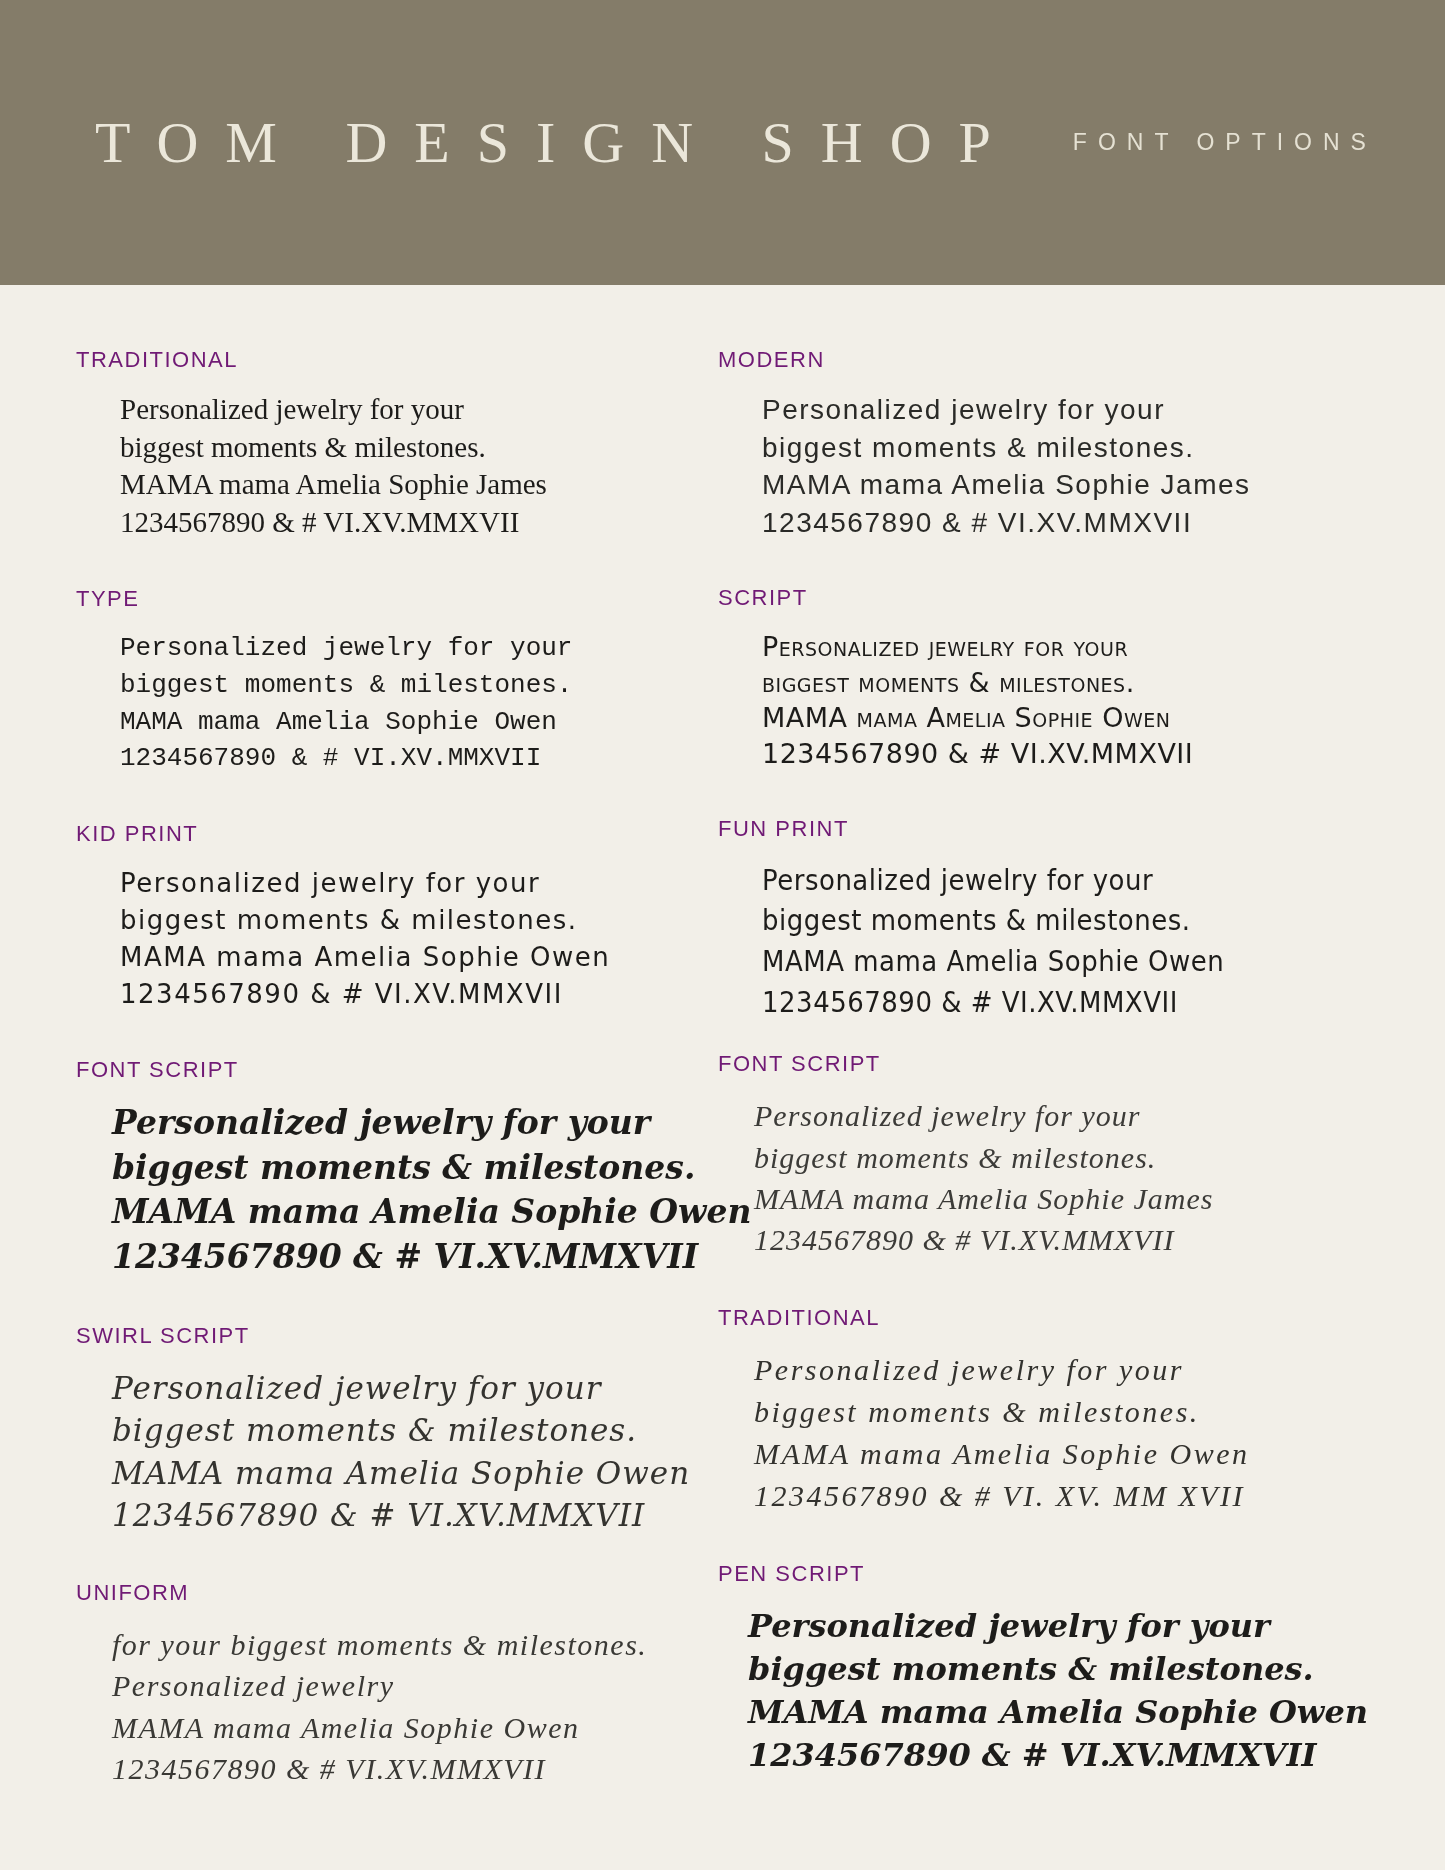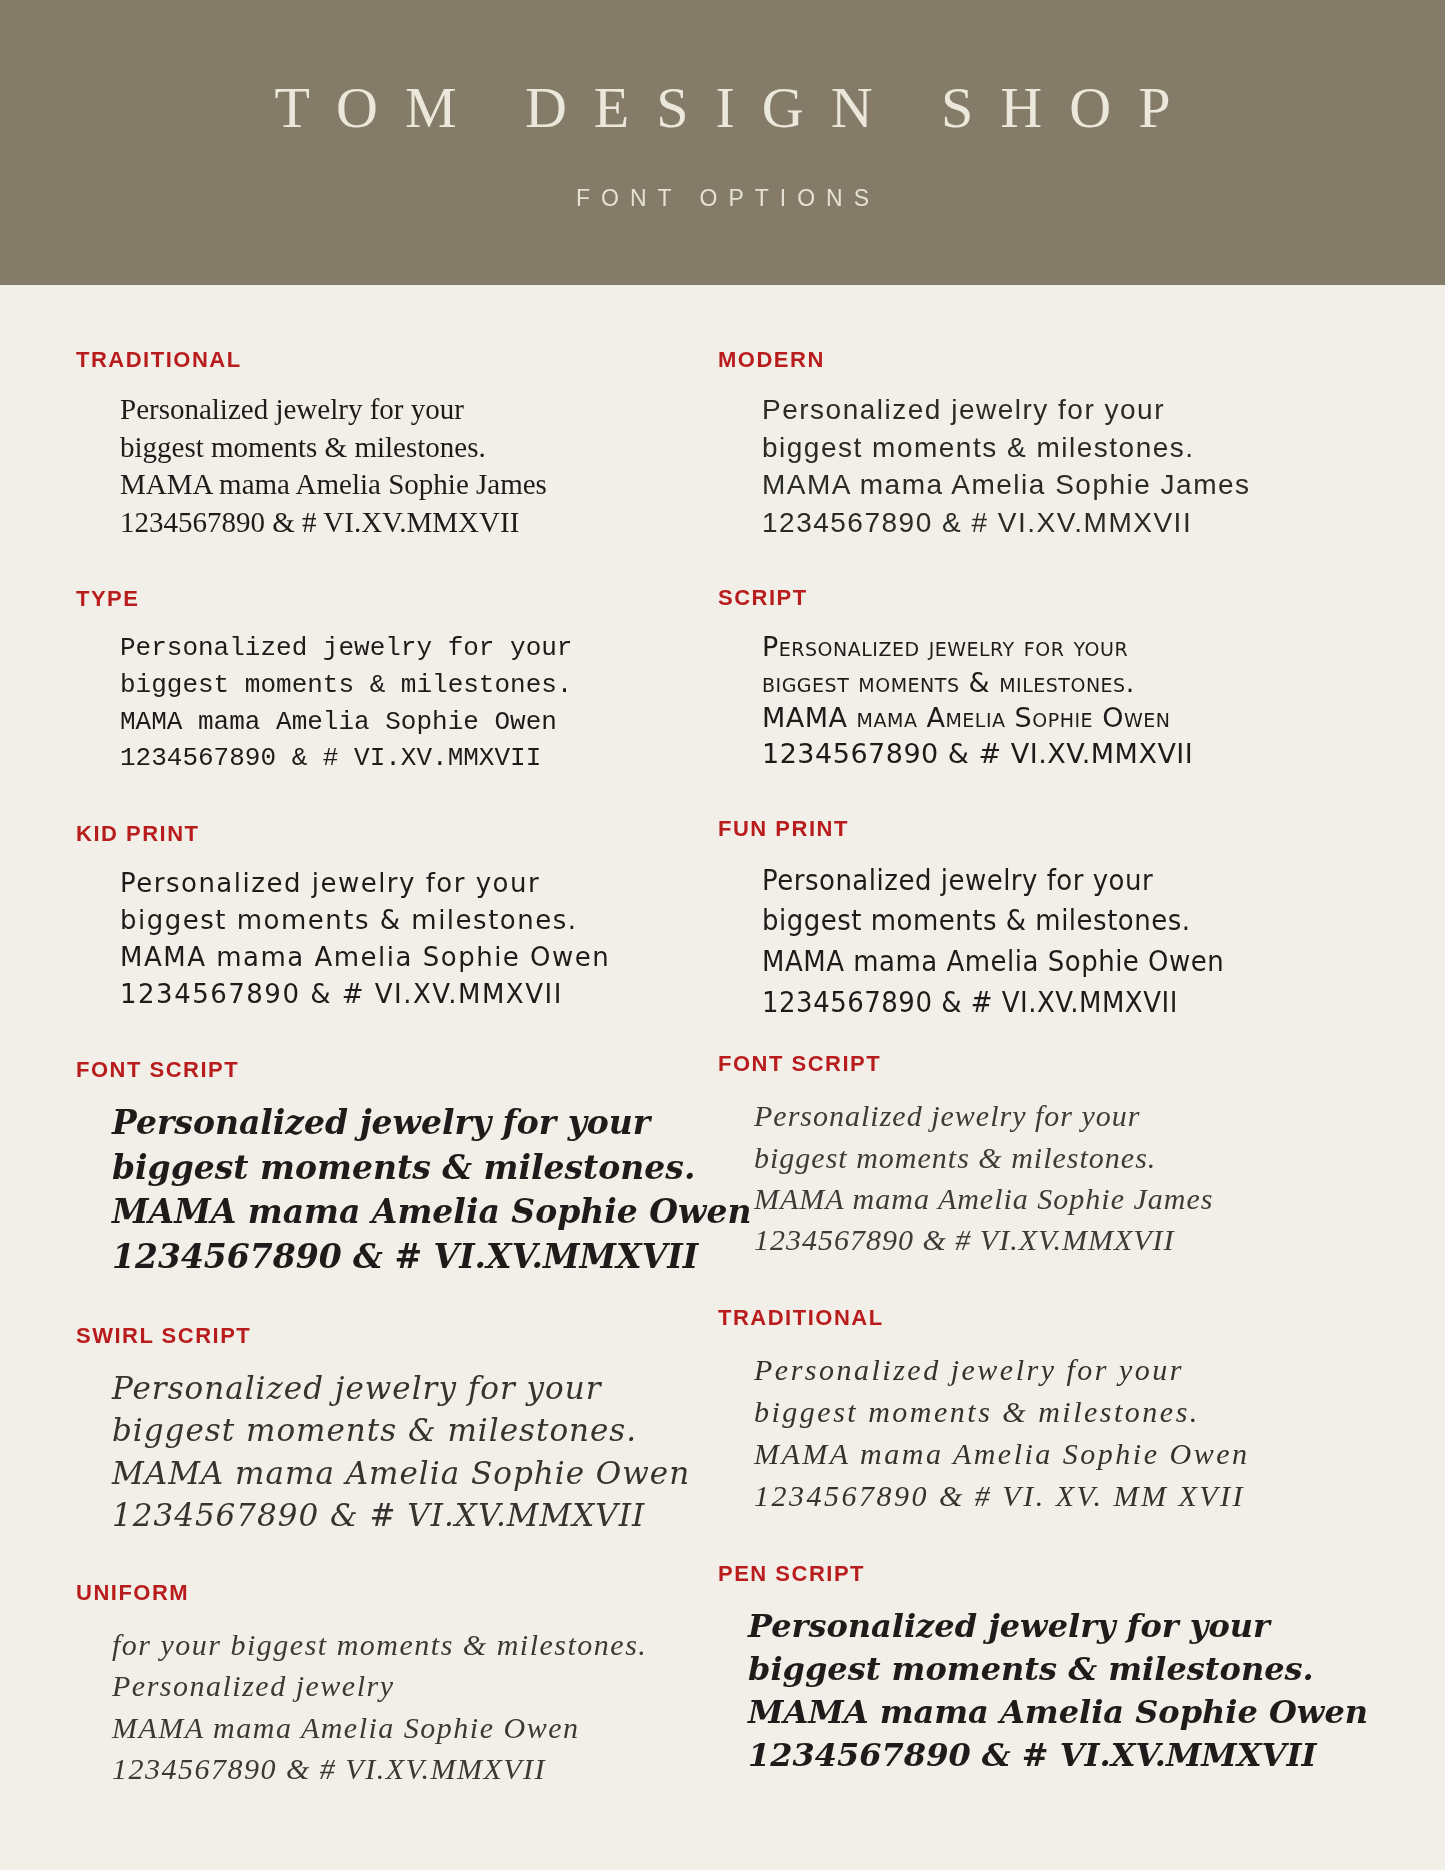--- a/index.html
+++ b/index.html
@@ -10,21 +10,21 @@
     color: #1d1c1a;
     width: 1445px;
     min-height: 1870px;
   }
   
   .header {
     width: 100%;
     height: 285px;
     background: #847c69;
     display: flex;
-    flex-direction: column;
+    flex-direction: row;
     align-items: center;
     justify-content: center;
     gap: 44px;
   }
   .header-title {
     font-family: "Liberation Serif", serif;
     font-weight: 400;
     font-size: 58px;
     letter-spacing: 27px;
     text-indent: 27px;
@@ -43,24 +43,24 @@
   .content {
     padding: 62px 30px 40px 76px;
     display: grid;
     grid-template-columns: 642px 1fr;
     column-gap: 0;
   }
   .col { display: flex; flex-direction: column; }
   .font-section { margin-bottom: 44px; }
   .section-label {
     font-family: "Liberation Sans", sans-serif;
-    font-weight: 700;
+    font-weight: 400;
     font-size: 22px;
     letter-spacing: 1.5px;
-    color: #b91c1c;
+    color: #701a75;
     margin-bottom: 18px;
   }
   .sample {
     padding-left: 44px;
     color: #1d1c1a;
   }
   .sample .line { white-space: nowrap; }
   
   .style-traditional {
     font-family: "Liberation Serif", serif;

